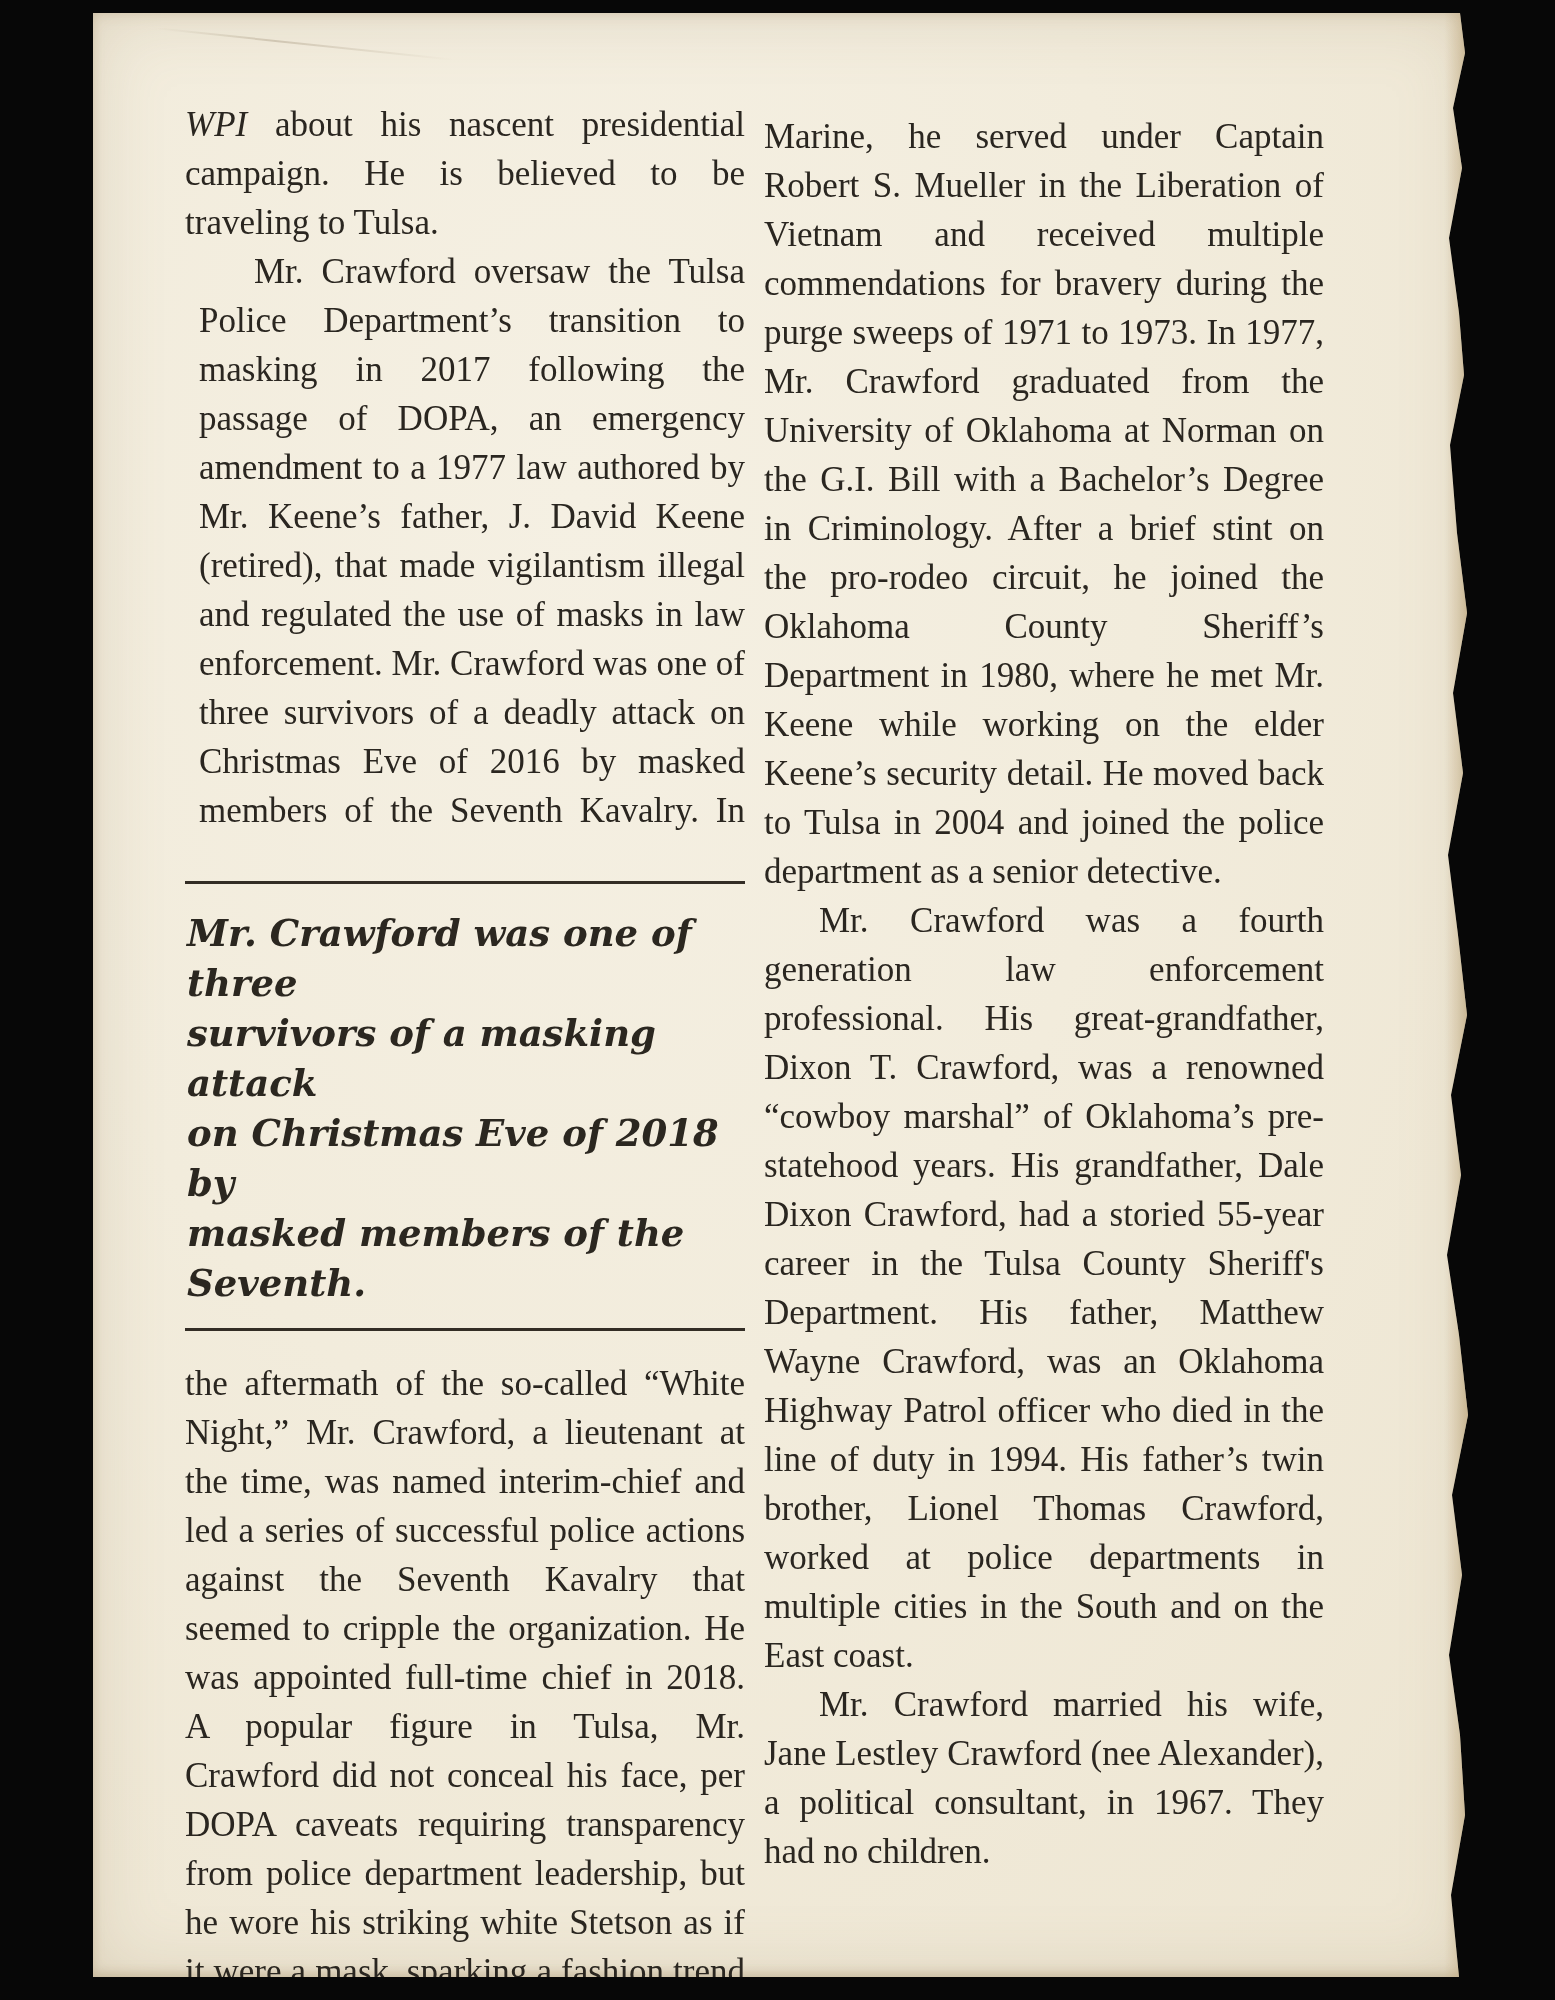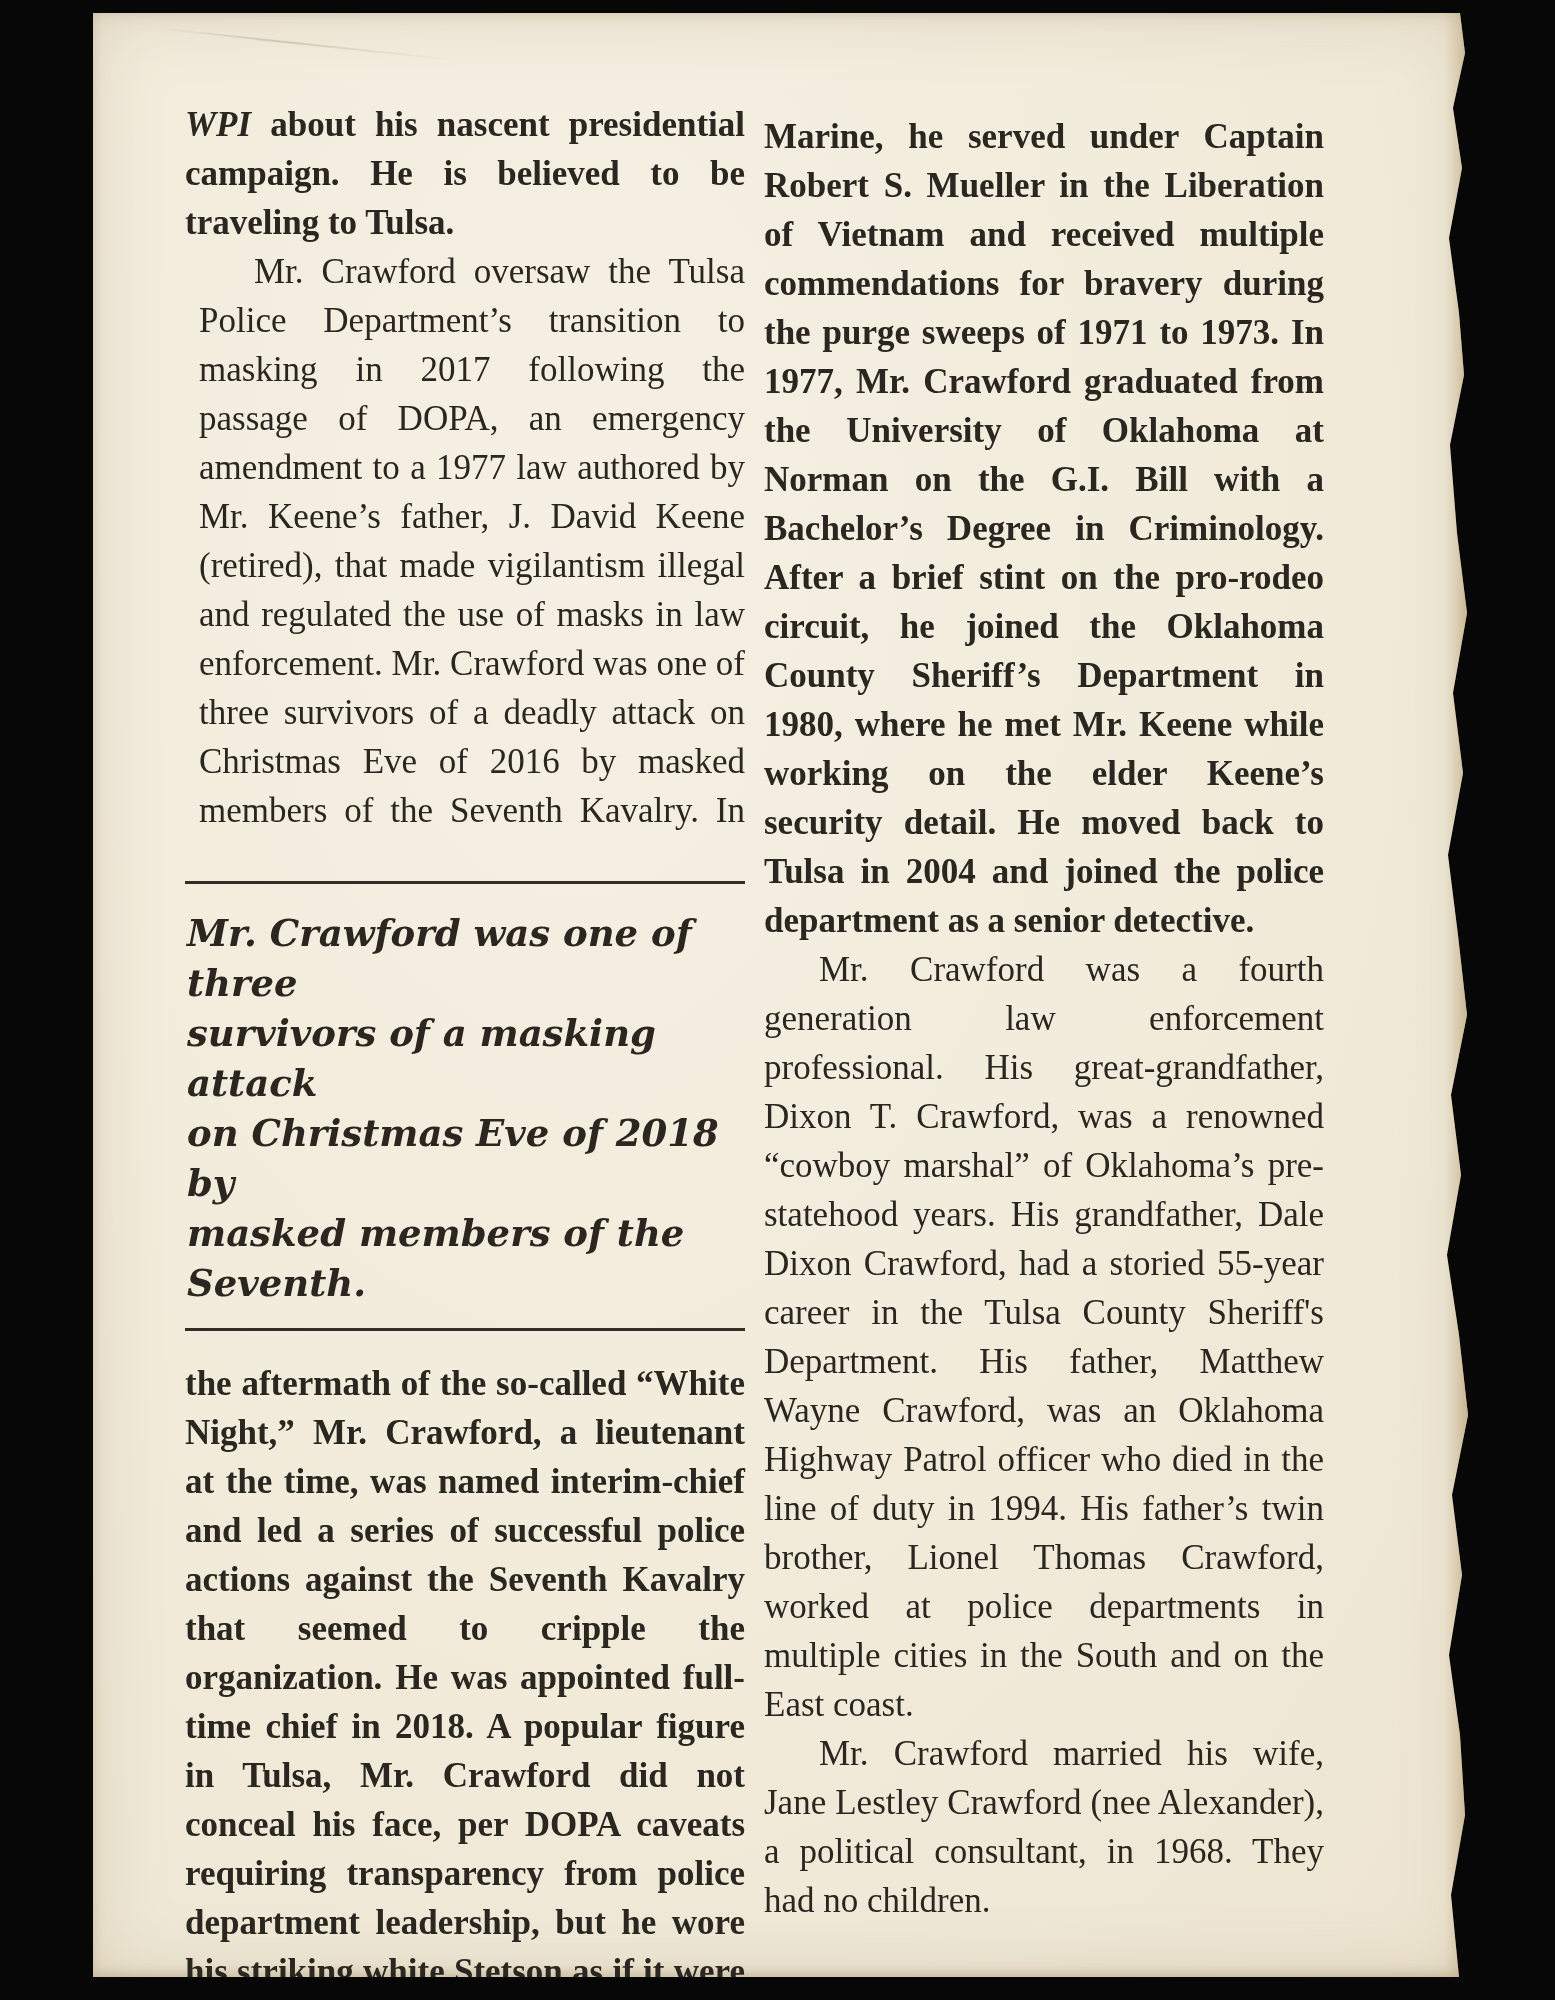--- a/index.html
+++ b/index.html
@@ -67,21 +67,21 @@
     font-size: 35px;
     line-height: 49px;
     text-align: justify;
   }
   .column-left  { left: 92px; }
   .column-right { left: 671px; margin-top: 12px; }
   .column p {
     margin: 0;
     text-indent: 55px;
   }
-  .column p.no-indent { text-indent: 0; font-weight: bold; }
+  .column p.no-indent { text-indent: 0; }
   .column p.flush-last { text-align-last: justify; margin-left: 14px; }
   .lead-italic { font-style: italic; }
   .pull-quote {
     margin: 46px 0 28px 0;
     padding: 24px 0 20px 2px;
     border-top: 3px solid #332d25;
     border-bottom: 3px solid #332d25;
     font-family: "DejaVu Serif", serif;
     font-style: italic;
     font-weight: bold;
@@ -110,18 +110,18 @@
         <span class="pq-line">masked members of the Seventh.</span>
       </div>
 
       <p class="no-indent">the aftermath of the so-called “White Night,” Mr. Crawford, a lieutenant at the time, was named interim-chief and led a series of successful police actions against the Seventh Kavalry that seemed to cripple the organization.  He was appointed full-time chief in 2018.  A popular figure in Tulsa, Mr. Crawford did not conceal his face, per DOPA caveats requiring transparency from police department leadership, but he wore his striking white Stetson as if it were a mask, sparking a fashion trend in the city.</p>
 
     </div>
 
     <div class="column column-right">
       <p class="no-indent">Marine, he served under Captain Robert S. Mueller in the Liberation of Vietnam and received multiple commendations for bravery during the purge sweeps of 1971 to 1973.  In 1977, Mr. Crawford graduated from the University of Oklahoma at Norman on the G.I. Bill with a Bachelor’s Degree in Criminology.  After a brief stint on the pro-rodeo circuit, he joined the Oklahoma County Sheriff’s Department in 1980, where he met Mr. Keene while working on the elder Keene’s security detail.  He moved back to Tulsa in 2004 and joined the police department as a senior detective.</p>
       <p>Mr. Crawford was a fourth generation law enforcement professional.  His great-grandfather, Dixon T. Crawford, was a renowned “cowboy marshal” of Oklahoma’s pre-statehood years.  His grandfather, Dale Dixon Crawford, had a storied 55-year career in the Tulsa County Sheriff's Department.  His father, Matthew Wayne Crawford, was an Oklahoma Highway Patrol officer who died in the line of duty in 1994.  His father’s twin brother, Lionel Thomas Crawford, worked at police departments in multiple cities in the South and on the East coast.</p>
-      <p>Mr. Crawford married his wife, Jane Lestley Crawford (nee Alexander), a political consultant, in 1968. They had no children.</p>
+      <p>Mr. Crawford married his wife, Jane Lestley Crawford (nee Alexander), a political consultant, in 1967. They had no children.</p>
     </div>
 
     <div class="deckle-tint"></div>
   </div>
 </div>
 
 </body></html>

